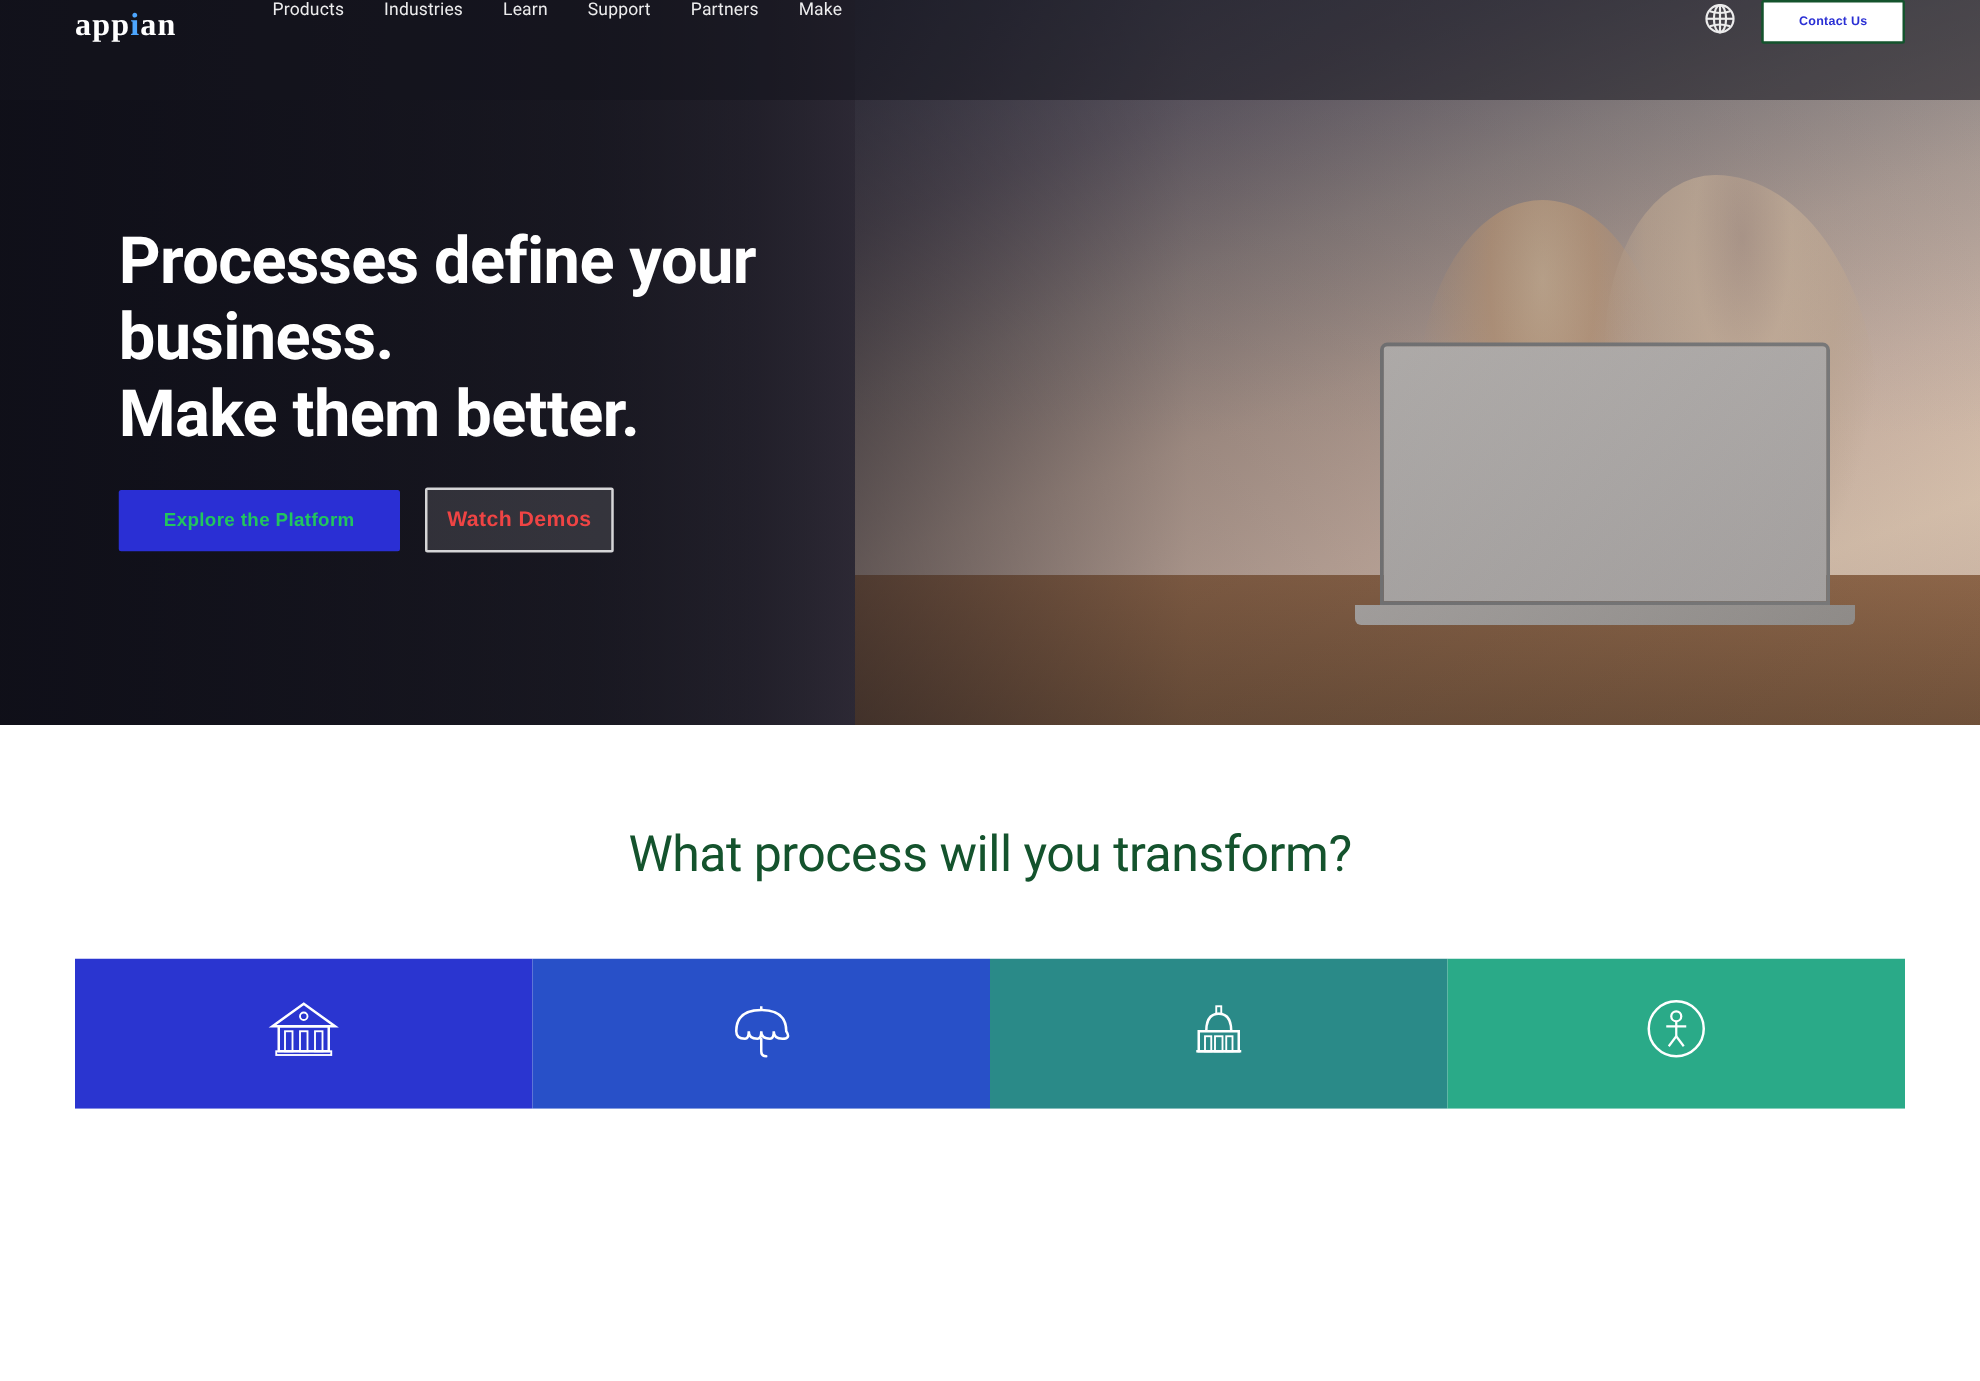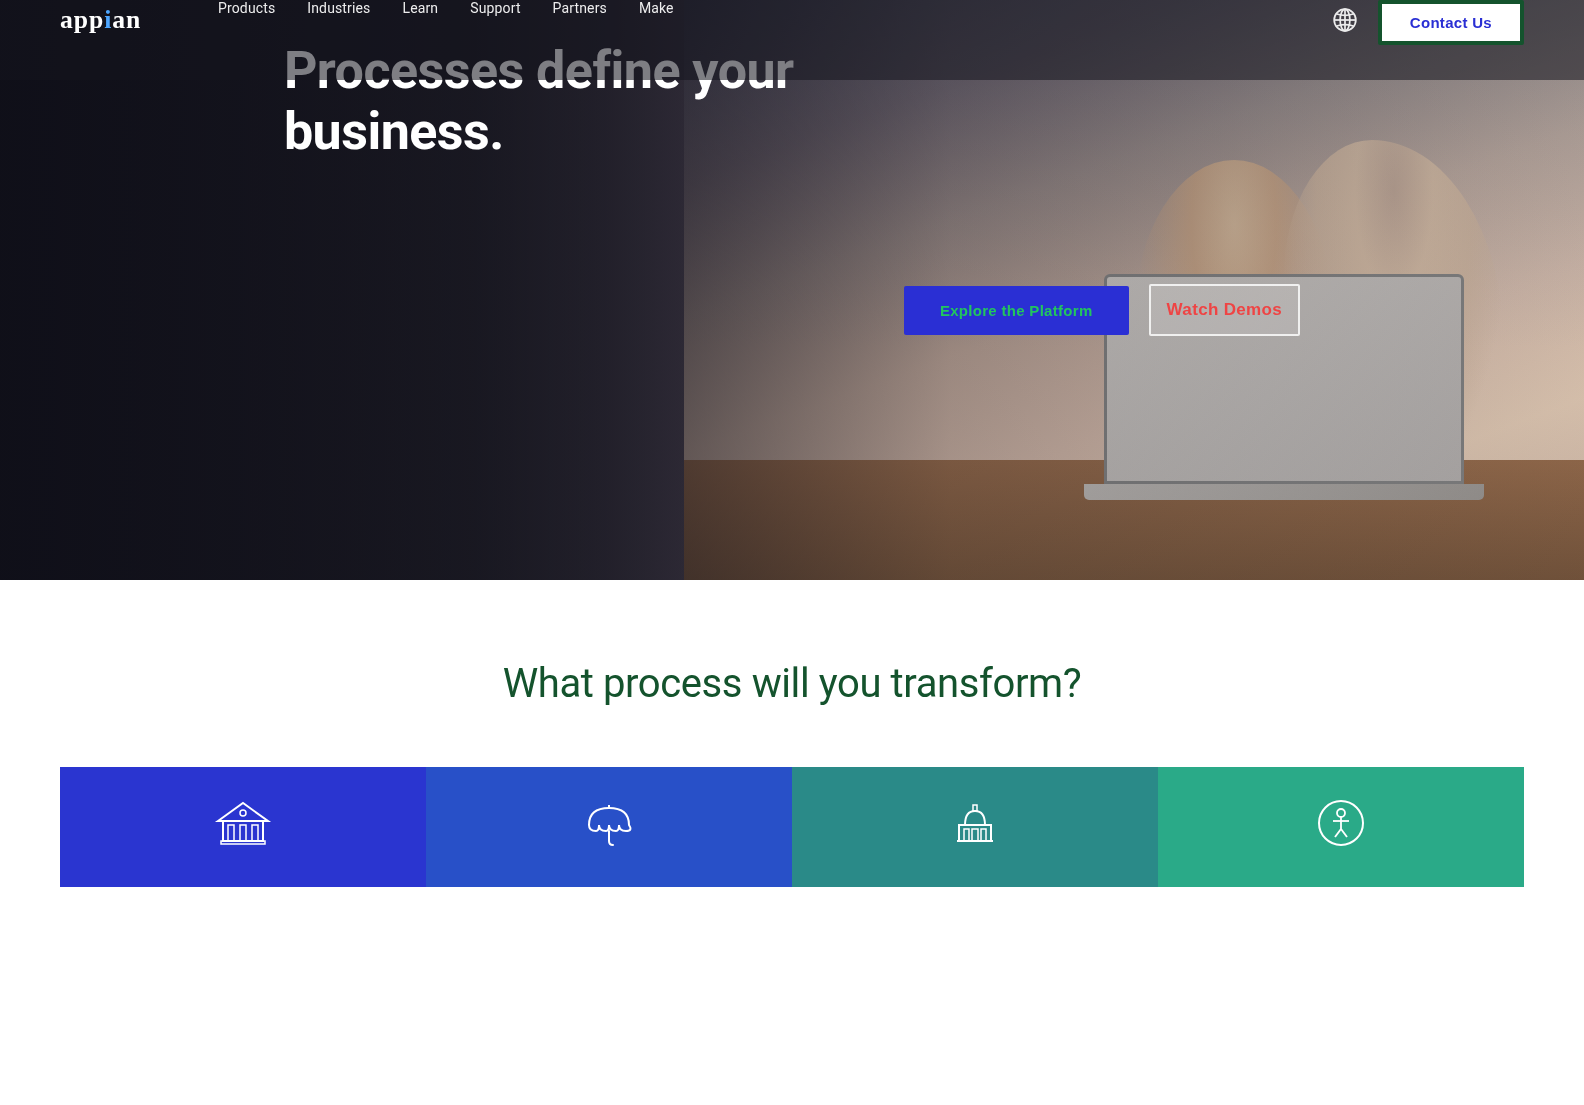--- a/index.html
+++ b/index.html
@@ -36,23 +36,23 @@
     }
     .nav-right {
       display: flex;
       align-items: center;
       gap: 20px;
     }
     .globe-icon { color: #fff; font-size: 22px; cursor: pointer; opacity: 0.9; }
     .contact-btn {
       background: #fff;
       color: #2a2fd4;
-      border: 4px solid #14532d;
+      border: 2px solid #14532d;
       padding: 10px 28px;
-      font-size: 15px;
+      font-size: 10px;
       font-weight: 600;
       cursor: pointer;
       border-radius: 2px;
       letter-spacing: 0.02em;
     }
 
     
     .hero {
       position: relative;
       width: 100%;
@@ -80,20 +80,21 @@
         
         linear-gradient(to right, #111118 0%, #2a2830 30%, #5a5060 50%, #8a7a88 65%, #b0a0a8 80%, #c8b8bc 100%);
       z-index: 1;
     }
 
     .hero-content {
       position: absolute;
       top: 0; left: 0; right: 0; bottom: 0;
       z-index: 5;
       display: flex;
+      flex-direction: column;
       justify-content: center;
       padding: 0 95px;
       padding-top: 40px;
       border-radius: 21px;
     }
     .hero-heading {
       font-size: 52px;
       font-weight: 700;
       color: #fff;
       line-height: 1.18;
@@ -233,20 +234,21 @@
       <div style="width:400px;height:16px;background:linear-gradient(135deg,#bab6b2,#989490);border-radius:0 0 5px 5px;margin-left:-20px;"></div>
     </div>
 
     <div style="position:absolute;bottom:100px;right:250px;width:200px;height:320px;background:radial-gradient(ellipse at 50% 20%,#d4b898 0%,#c4a080 30%,transparent 70%);border-radius:50% 50% 30% 30%;opacity:0.8;"></div>
     <div style="position:absolute;bottom:100px;right:80px;width:220px;height:340px;background:radial-gradient(ellipse at 50% 15%,#b8a090 0%,#d0b8a0 25%,#c8b09a 50%,transparent 75%);border-radius:40% 60% 30% 30%;opacity:0.75;"></div>
   </div>
 
   <div class="hero-content">
     <h1 class="hero-heading">
       <span>Processes define your business.</span><br>
+      <span>Make them better.</span>
     </h1>
     <div class="hero-buttons">
       <button class="btn-primary">Explore the Platform</button>
       <button class="btn-secondary">Watch Demos</button>
     </div>
   </div>
 </div>
 
 <div class="below-hero">
   <h2 class="section-title">What process will you transform?</h2>

